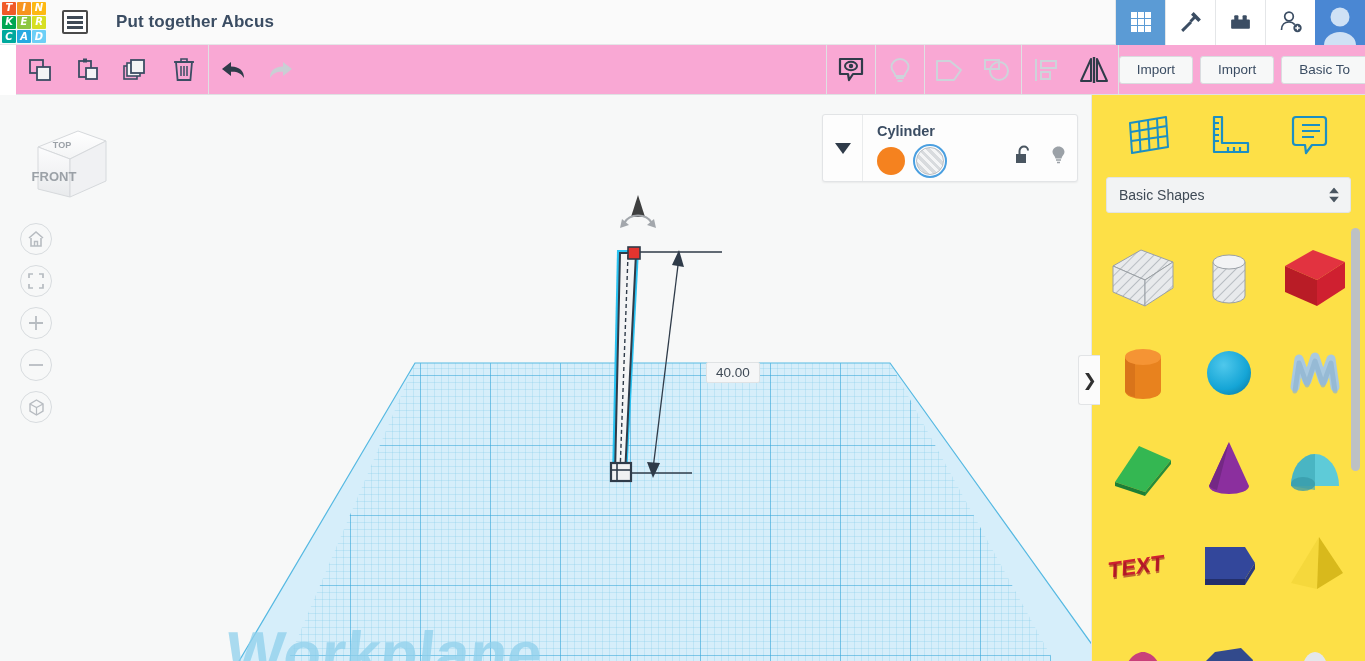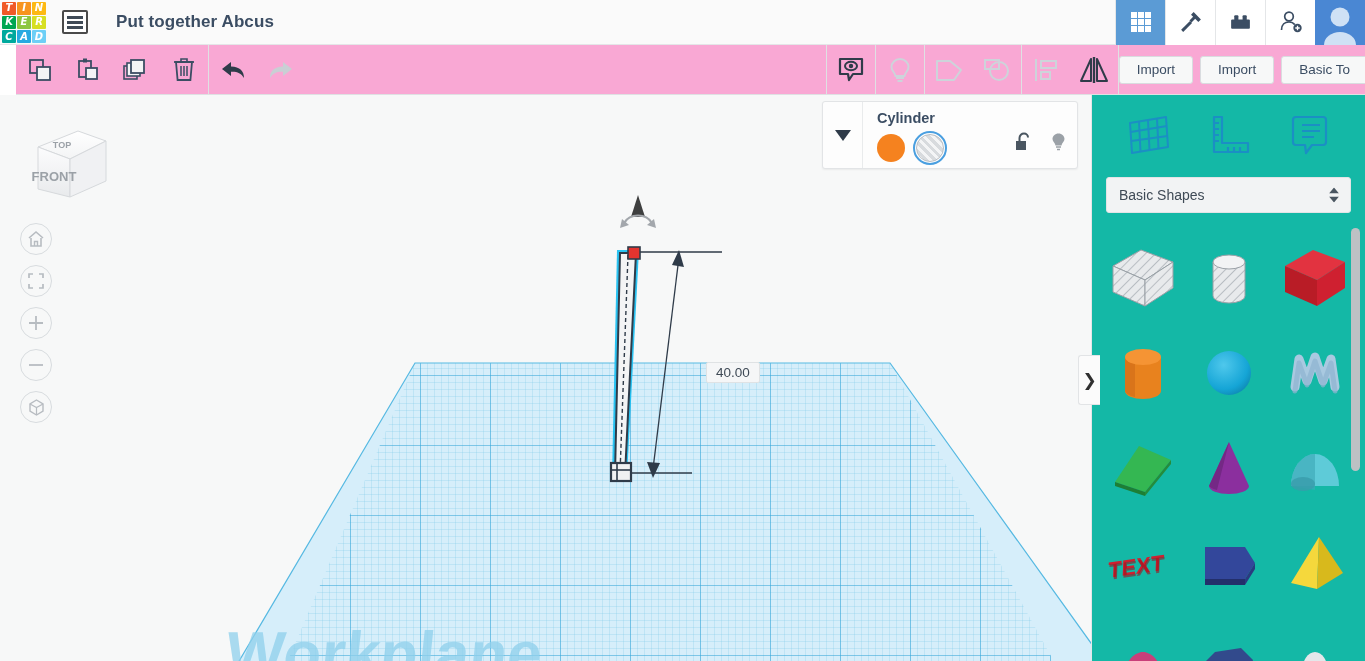--- a/index.html
+++ b/index.html
@@ -90,21 +90,21 @@
   
   .viewcube { position: absolute; left: 18px; top: 20px; width: 92px; height: 92px; }
   .nav-btns { position: absolute; left: 20px; top: 128px; display: flex; flex-direction: column; gap: 10px; }
   .nav-btn {
     width: 32px; height: 32px; border: 1px solid #d8dcdf; border-radius: 50%;
     background: transparent; display: flex; align-items: center; justify-content: center;
   }
 
   
   .objpanel {
-    position: absolute; left: 822px; top: 101px; width: 256px; height: 68px;
+    position: absolute; left: 822px; top: 114px; width: 256px; height: 68px;
     background: #fdfdfd; border: 1px solid #e2e4e6; border-radius: 3px;
     display: flex; align-items: stretch;
     box-shadow: 0 1px 2px rgba(0,0,0,0.06);
   }
   .objpanel .caret {
     width: 40px; display: flex; align-items: center; justify-content: center;
     border-right: 1px solid #e9ebec;
   }
   .objpanel .body { flex: 1; padding: 8px 12px 0 14px; position: relative; }
   .objpanel .name { font-size: 14.5px; font-weight: bold; color: #3b4d63; }
@@ -123,21 +123,21 @@
     position: absolute; left: 1078px; top: 355px; width: 22px; height: 50px;
     background: #fbfbfb; border: 1px solid #e2e4e6; border-right: none;
     border-radius: 3px 0 0 3px;
     display: flex; align-items: center; justify-content: center;
     font-size: 17px; color: #2f2f2f; z-index: 6;
   }
 
   
   .rightpanel {
     position: absolute; left: 1091px; top: 95px; width: 274px; height: 566px;
-    background: #14b8a6; border-left: 1px solid #e4e6e8;
+    background: #fde047; border-left: 1px solid #e4e6e8;
   }
   .rp-icons {
     display: flex; align-items: center; justify-content: space-around;
     height: 68px; padding: 0 16px; margin-top: 6px;
   }
   .rp-icon { width: 54px; height: 52px; display: flex; align-items: center; justify-content: center; }
   .rp-select {
     margin: 8px 14px 0 14px; height: 36px;
     background: #f2f3f4; border: 1px solid #e2e4e6; border-radius: 3px;
     display: flex; align-items: center; padding: 0 12px; position: relative;

